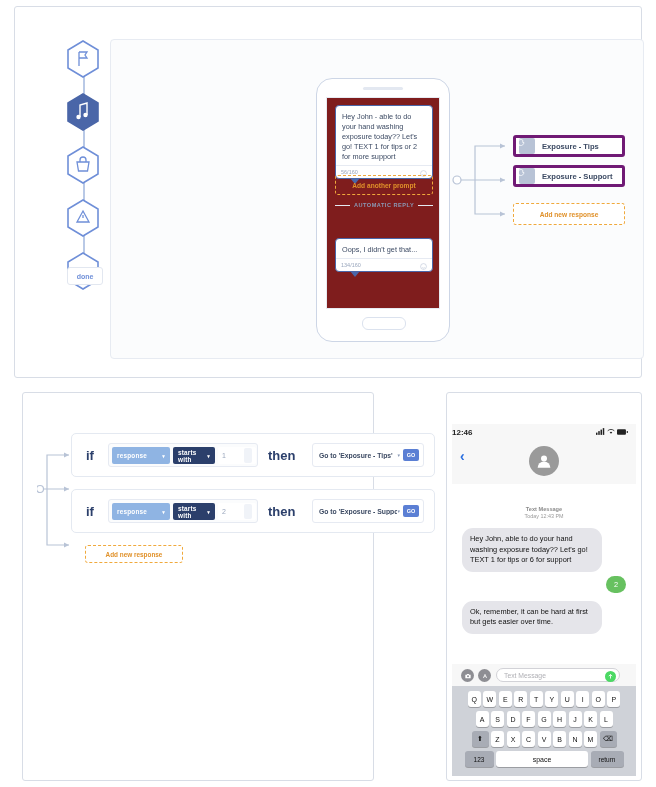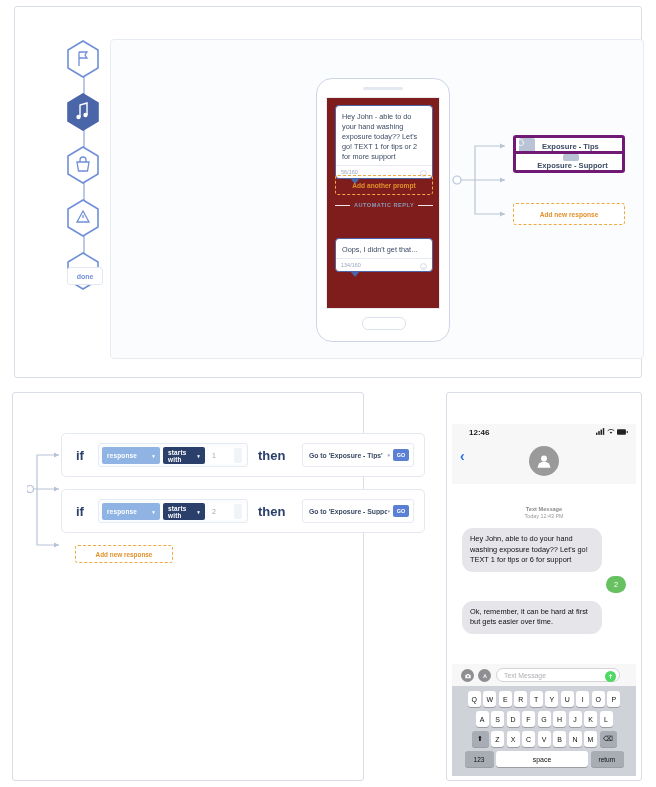--- a/index.html
+++ b/index.html
@@ -5,21 +5,21 @@
   html,body{margin:0;padding:0;background:#ffffff;}
   body{width:656px;height:787px;font-family:"Liberation Sans",sans-serif;color:#3c4a63;}
   .page{position:relative;width:656px;height:787px;}
 
   
   .panel{position:absolute;border:1px solid #d8dde6;border-radius:3px;background:#fff;box-sizing:border-box;}
   .panel-label{position:absolute;font-weight:bold;font-size:13px;color:#111;}
 
   #panelA{left:14px;top:6px;width:628px;height:372px;}
   #labelA{left:22px;top:12px;}
-  #panelB{left:12px;top:392px;width:352px;height:389px;}
+  #panelB{left:22px;top:392px;width:352px;height:389px;}
   #labelB{left:22px;top:398px;}
   #panelC{left:446px;top:392px;width:196px;height:389px;}
   #labelC{left:452px;top:398px;}
 
   
   .a-head{position:absolute;left:30px;top:10px;width:600px;height:30px;}
   .logo{position:absolute;left:28px;top:5px;font-size:14px;font-weight:bold;color:#2b3f6b;letter-spacing:-.3px;}
   .logo .h{color:#5b7fd4;}
   .org{position:absolute;left:92px;top:7px;font-size:11px;color:#9fb0cc;}
   .compose{position:absolute;left:290px;top:4px;font-size:14px;font-weight:bold;color:#2b3f6b;}
@@ -72,21 +72,21 @@
   .sep .ln{flex:1;height:1px;background:#e4e9f1;}
   .sep .tx{font-size:5.6px;font-weight:bold;letter-spacing:.5px;color:#8a99b5;}
 
   
   .flow{position:absolute;left:340px;top:95px;width:190px;height:110px;}
   .node{position:absolute;left:62px;width:112px;height:22px;border:3px solid #701a75;border-radius:3px;background:#fff;
     display:flex;align-items:center;box-sizing:border-box;}
   .node .sq{width:16px;height:16px;margin-left:3px;border-radius:2px;background:#b8c3d6;display:flex;align-items:center;justify-content:center;}
   .node .lb{margin-left:7px;font-size:7.6px;font-weight:bold;color:#3c4a63;}
   #nodeTips{top:0;}
-  #nodeSupport{top:16px;flex-direction:column;}
+  #nodeSupport{top:30px;}
   #nodeAdd{top:68px;left:62px;width:112px;height:22px;border:1.5px dashed #f0a93c;border-radius:3px;background:#fff;
     display:flex;align-items:center;justify-content:center;font-size:6.6px;font-weight:bold;color:#e0912a;box-sizing:border-box;position:absolute;}
   .flow svg{position:absolute;left:0;top:0;}
 
   
   .rule{position:absolute;left:48px;width:364px;height:44px;border:1px solid #e4e9f1;border-radius:5px;background:#fff;box-sizing:border-box;}
   #rule1{top:40px;}
   #rule2{top:96px;}
   .kw{position:absolute;font-size:13px;font-weight:bold;color:#2b3f6b;}
   .kw-if{left:14px;top:14px;}
@@ -106,21 +106,21 @@
   .goto .car{margin-left:auto;margin-right:3px;font-size:5px;color:#8a99b5;}
   .gobtn{width:16px;height:12px;margin-right:4px;background:#5b7fd4;border-radius:2px;color:#fff;font-size:5.5px;
     font-weight:bold;display:flex;align-items:center;justify-content:center;flex:0 0 auto;}
   #bAdd{position:absolute;left:62px;top:152px;width:98px;height:18px;border:1.5px dashed #f0a93c;border-radius:3px;
     display:flex;align-items:center;justify-content:center;font-size:6.4px;font-weight:bold;color:#e0912a;box-sizing:border-box;}
   #bwires{position:absolute;left:14px;top:30px;}
 
   
   .ip{position:absolute;left:452px;top:424px;width:184px;height:352px;background:#fff;overflow:hidden;}
   .ip-status{position:absolute;left:0;top:0;width:184px;height:18px;background:#f7f7f7;}
-  .ip-time{position:absolute;left:17px;top:4px;font-size:8px;font-weight:bold;color:#222;text-align:center;}
+  .ip-time{position:absolute;left:0;top:4px;font-size:8px;font-weight:bold;color:#222;text-align:center;}
   .ip-ind{position:absolute;right:8px;top:4px;display:flex;align-items:center;gap:2px;}
   .ip-nav{position:absolute;left:0;top:18px;width:184px;height:42px;background:#f7f7f7;border-bottom:1px solid #dcdcdc;}
   .ip-back{position:absolute;left:8px;top:6px;font-size:14px;color:#2b6fe0;font-weight:bold;}
   .ip-av{position:absolute;left:77px;top:4px;width:30px;height:30px;border-radius:50%;background:#9a9a9a;
     display:flex;align-items:center;justify-content:center;}
   .ip-body{position:absolute;left:0;top:60px;width:184px;height:180px;background:#fff;}
   .ip-hdr{text-align:center;margin-top:22px;}
   .ip-hdr .l1{font-size:5.6px;font-weight:bold;color:#8c8c8c;}
   .ip-hdr .l2{font-size:5.4px;color:#9a9a9a;margin-top:1px;}
   .bub{max-width:124px;border-radius:11px;padding:6px 8px;font-size:7.4px;line-height:10.5px;}

